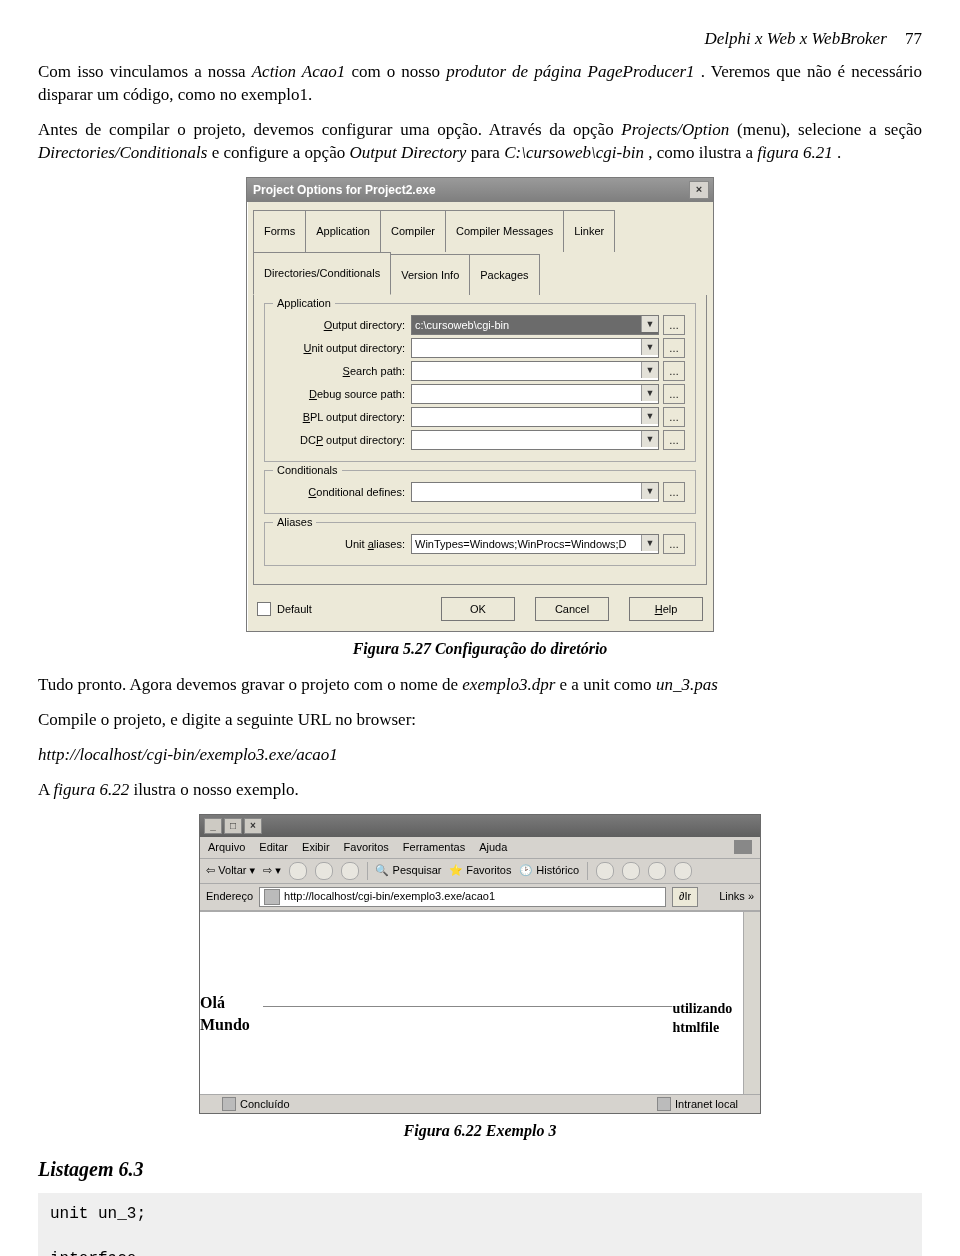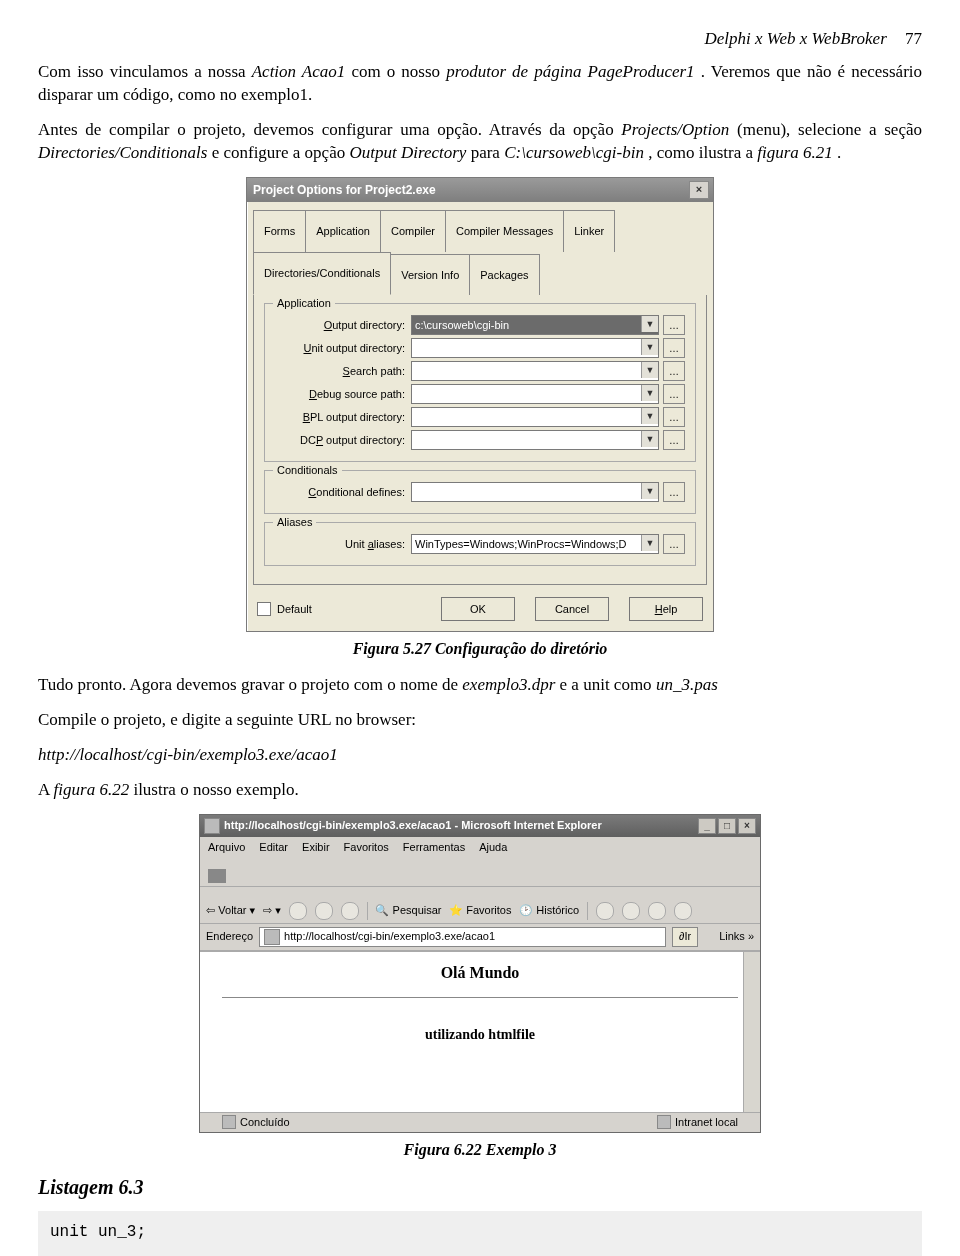--- a/index.html
+++ b/index.html
@@ -106,36 +106,36 @@
   .browser-wrap{display:flex;justify-content:center;margin:6px 0 4px 0;}
   .browser{
     width:560px;border:1px solid #6a6a6a;background:#d6d3ce;font-family:Tahoma,sans-serif;font-size:11px;
   }
   .b-title{
     background:linear-gradient(#7a7a7a,#5f5f5f);color:#fff;padding:3px 4px;display:flex;align-items:center;
     justify-content:space-between;font-weight:bold;font-size:11px;
   }
   .b-title .wbtns{display:flex;gap:2px;}
   .b-title .wbtn{width:16px;height:14px;background:#cdcac3;border:1px solid #888;display:flex;align-items:center;justify-content:center;color:#333;font-size:10px;font-weight:bold;}
-  .b-menu{display:flex;gap:14px;padding:3px 8px;background:#d6d3ce;border-bottom:1px solid #aaa;justify-content:space-between;flex-direction:column;}
+  .b-menu{display:flex;gap:14px;padding:3px 8px;background:#d6d3ce;border-bottom:1px solid #aaa;justify-content:space-between;}
   .b-menu .mrow{display:flex;gap:14px;}
   .b-menu .logo{width:18px;height:14px;background:#888;}
-  .b-tool{display:flex;align-items:center;gap:8px;padding:3px 6px;border-bottom:1px solid #aaa;flex-wrap:wrap;margin-top:12px;}
+  .b-tool{display:flex;align-items:center;gap:8px;padding:3px 6px;border-bottom:1px solid #aaa;flex-wrap:wrap;}
   .b-tool .ic{width:16px;height:16px;border:1px solid #aaa;background:#e8e6df;border-radius:8px;}
   .b-tool .sep{width:1px;height:18px;background:#aaa;}
   .b-tool .txt{font-size:11px;}
   .b-addr{display:flex;align-items:center;padding:3px 6px;border-bottom:1px solid #aaa;gap:6px;}
   .b-addr .lbl{font-size:11px;}
   .b-addr .url{flex:1;height:18px;background:#fff;border:1px solid #888;font-size:11px;padding:0 4px;display:flex;align-items:center;}
   .b-addr .go{height:18px;border:1px solid #888;background:#ece9d8;padding:0 6px;display:flex;align-items:center;font-size:11px;}
   .b-addr .links{font-size:11px;margin-left:15px;}
   .b-content{
     background:#fff;height:150px;border-top:1px solid #aaa;position:relative;
     font-family:"Times New Roman",serif;font-size:16px;color:#000;
-    display:flex;flex-direction:column;align-items:center;padding-top:10px;overflow:hidden;
+    display:flex;flex-direction:row;align-items:center;padding-top:32px;overflow:hidden;
   }
   .b-content .hdr{font-weight:bold;margin-bottom:10px;}
   .b-content hr{width:92%;border:none;border-top:1px solid #888;margin:4px 0 28px 0;}
   .b-content .bold2{font-weight:bold;font-size:14px;}
   .b-scroll{position:absolute;right:0;top:0;width:16px;height:100%;background:#d8d6cf;border-left:1px solid #aaa;}
   .b-status{display:flex;justify-content:space-between;align-items:center;padding:2px 22px;font-size:11px;border-top:1px solid #aaa;background:#d6d3ce;}
   .b-status .cell{display:flex;align-items:center;gap:4px;}
   .b-status .ic2{width:12px;height:12px;background:#bbb;border:1px solid #888;}
   .e-icon{width:14px;height:14px;background:#bbb;border:1px solid #888;display:inline-block;vertical-align:middle;margin-right:4px;}
 </style>
@@ -287,21 +287,20 @@
 
 <p>
   <span>A </span>
   <span class="ital">figura 6.22</span>
   <span> ilustra o nosso exemplo.</span>
 </p>
 
 <div class="browser-wrap">
 <div class="browser">
   <div class="b-title">
-    <span><span class="e-icon"></span><span>http://localhost/cgi-bin/exemplo3.exe/acao1 - Microsoft Internet Explorer</span></span>
     <div class="wbtns">
       <div class="wbtn">_</div>
       <div class="wbtn">□</div>
       <div class="wbtn">×</div>
     </div>
   </div>
   <div class="b-menu">
     <div class="mrow">
       <span>Arquivo</span>
       <span>Editar</span>

